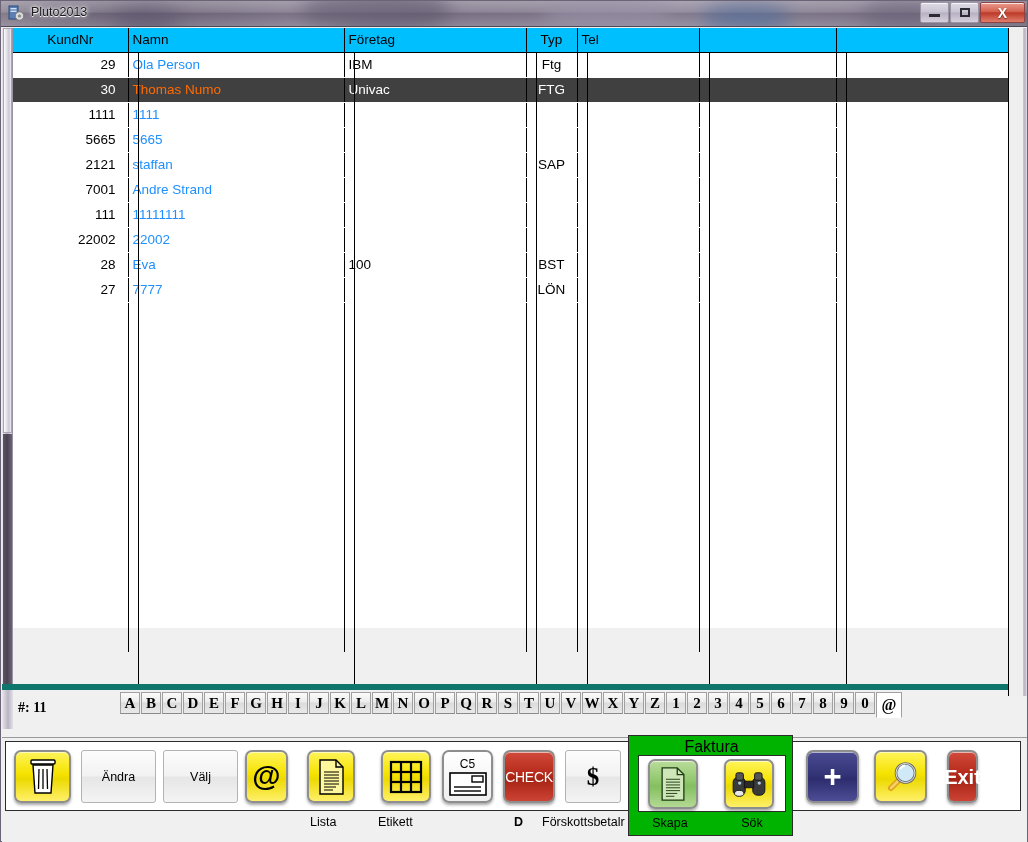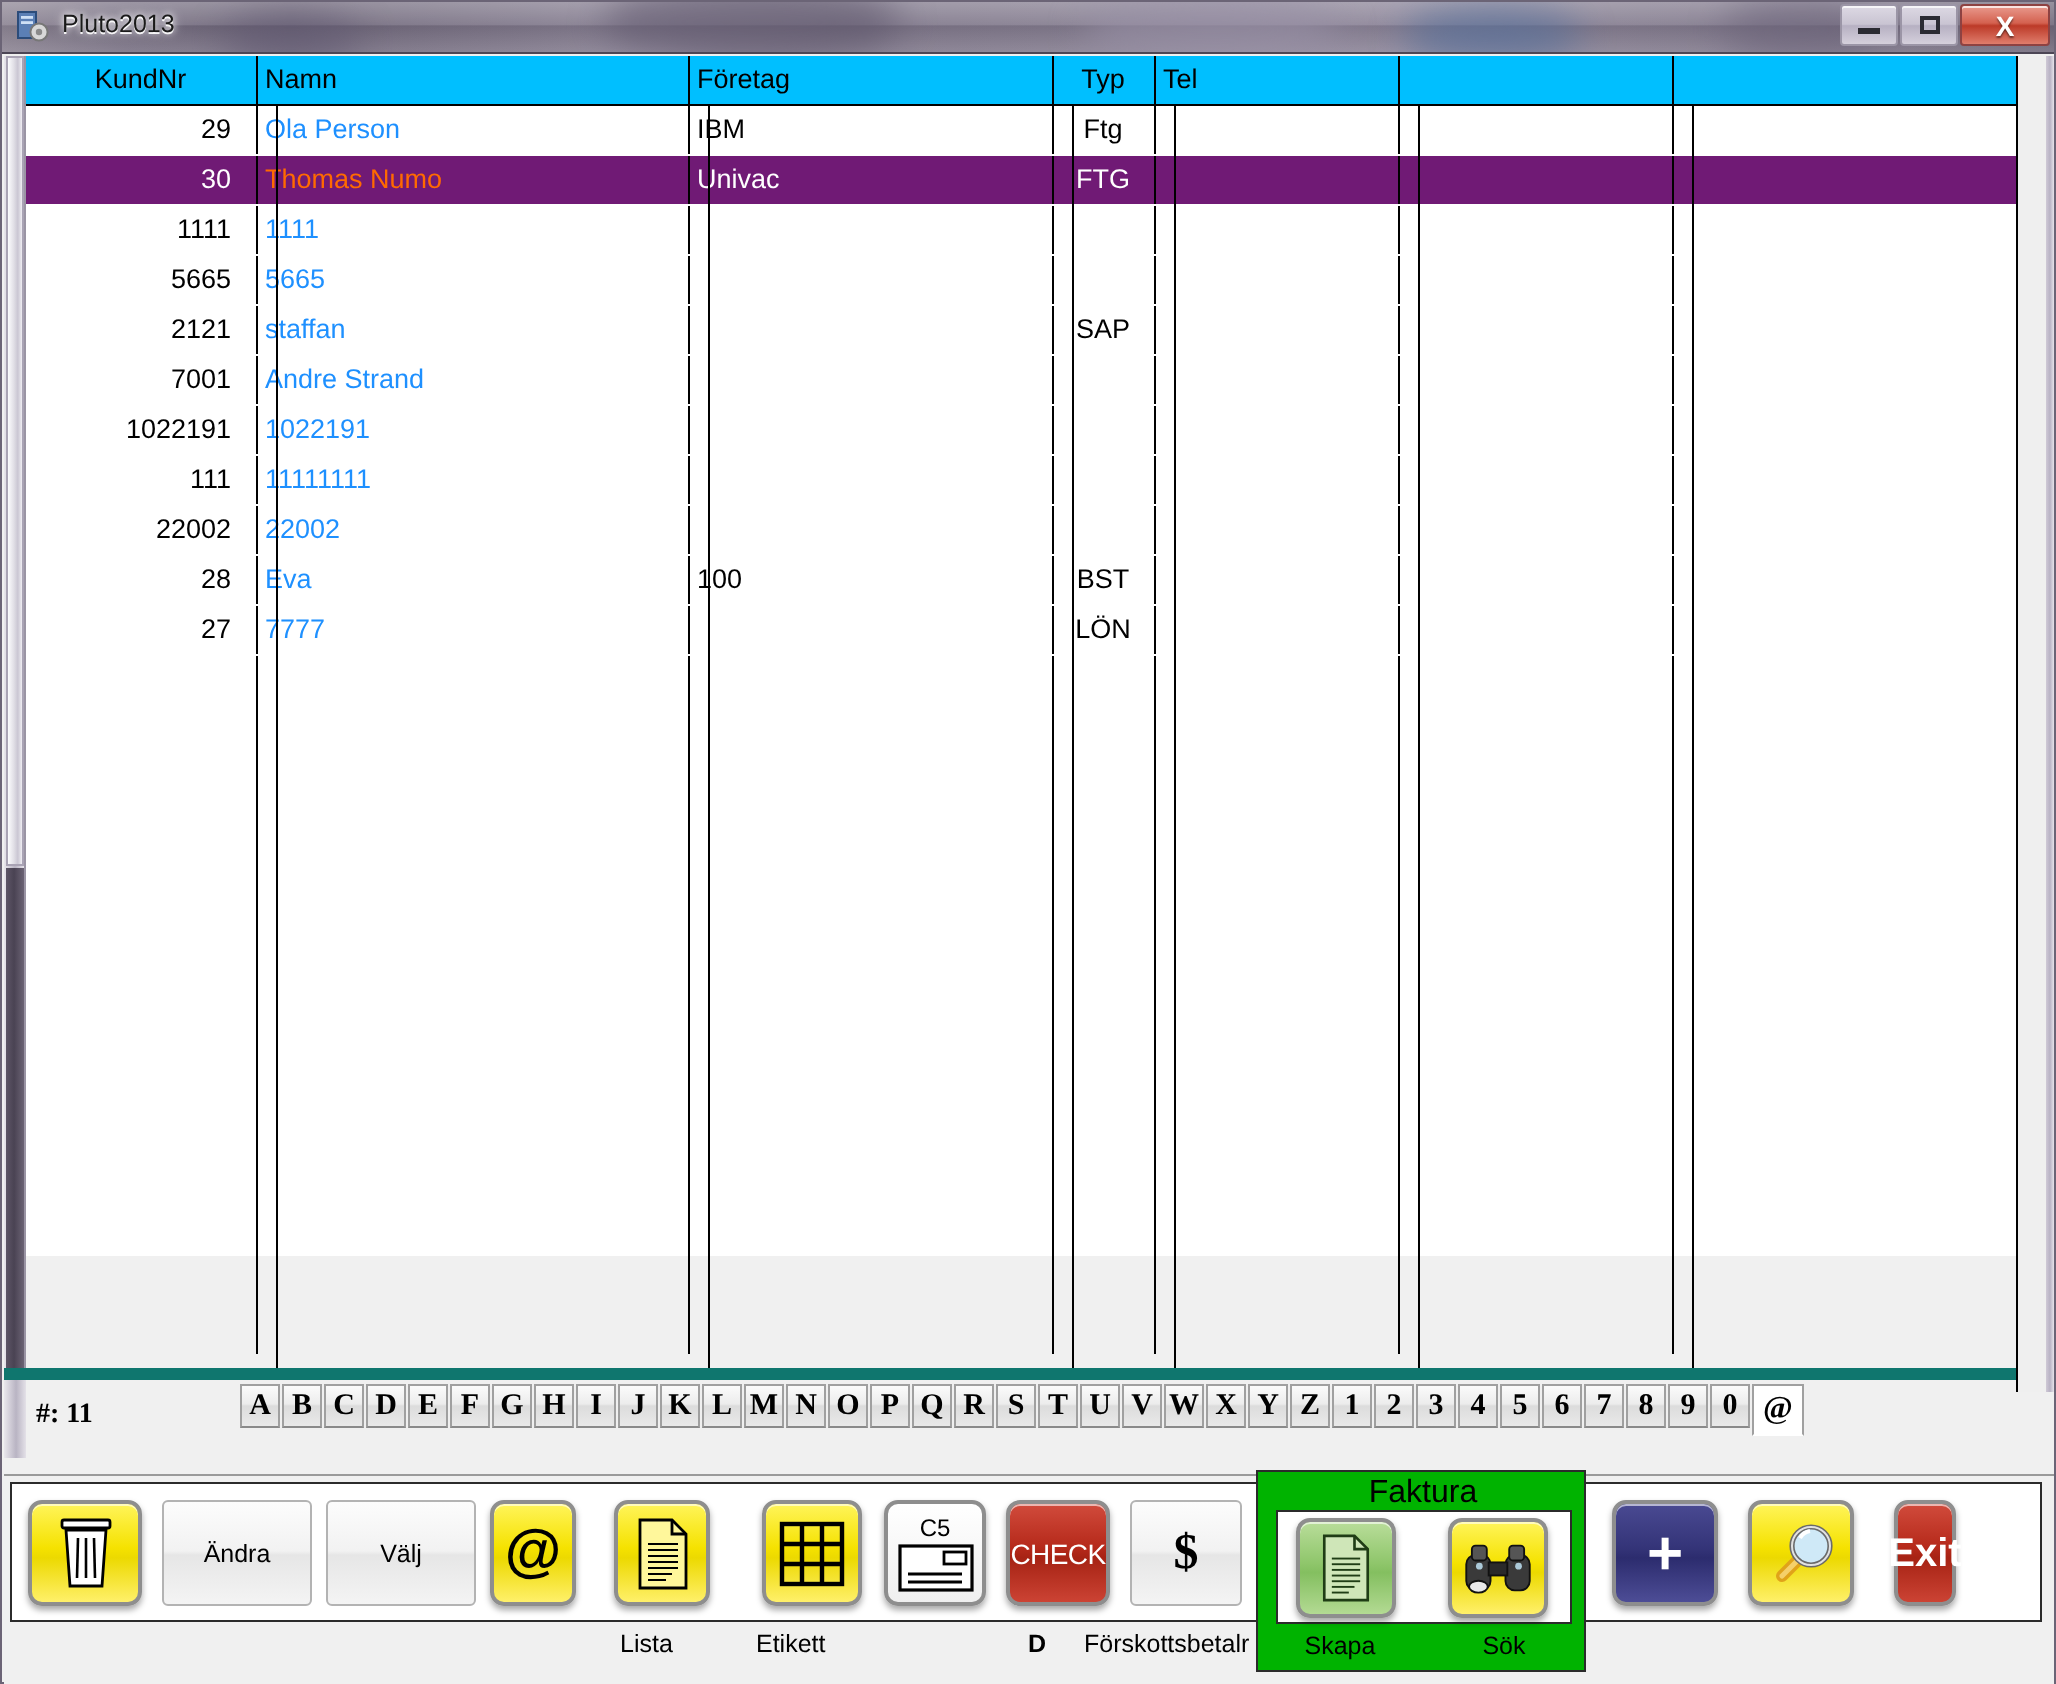--- a/index.html
+++ b/index.html
@@ -125,21 +125,21 @@
     background: #00bfff; color: #000; font-weight: normal;
     text-align: left; height: 24px;
     border-bottom: 1px solid #000;
   }
   table.data th.c-kundnr { text-align: center; }
   table.data th.c-typ { text-align: center; }
   table.data tr.row td { background: #fff; color: #1e90ff; border-bottom: 1px solid #fff; }
   table.data tr.row td.num { color: #000; text-align: right; padding-right: 12px; }
   table.data tr.row td.co { color: #000; }
   table.data tr.row td.typ { color: #000; text-align: center; }
-  table.data tr.row.selected td { background: #701a75; color: #ff6a00; }
+  table.data tr.row.selected td { background: #404040; color: #ff6a00; }
   table.data tr.row.selected td.num { color: #fff; }
   table.data tr.row.selected td.co { color: #fff; }
   table.data tr.row.selected td.typ { color: #fff; }
 
   .col-kundnr { width: 115px; }
   .col-namn   { width: 216px; }
   .col-foretag{ width: 182px; }
   .col-typ    { width: 51px; }
   .col-tel    { width: 122px; }
   .col-x1     { width: 137px; }
@@ -369,29 +369,20 @@
               <td>staffan</td>
               <td class="co"></td>
               <td class="typ">SAP</td>
               <td></td>
               <td></td>
               <td></td>
             </tr>
             <tr class="row">
               <td class="num">7001</td>
               <td>Andre Strand</td>
-              <td class="co"></td>
-              <td class="typ"></td>
-              <td></td>
-              <td></td>
-              <td></td>
-            </tr>
-            <tr class="row">
-              <td class="num">1022191</td>
-              <td>1022191</td>
               <td class="co"></td>
               <td class="typ"></td>
               <td></td>
               <td></td>
               <td></td>
             </tr>
             <tr class="row">
               <td class="num">111</td>
               <td>11111111</td>
               <td class="co"></td>

